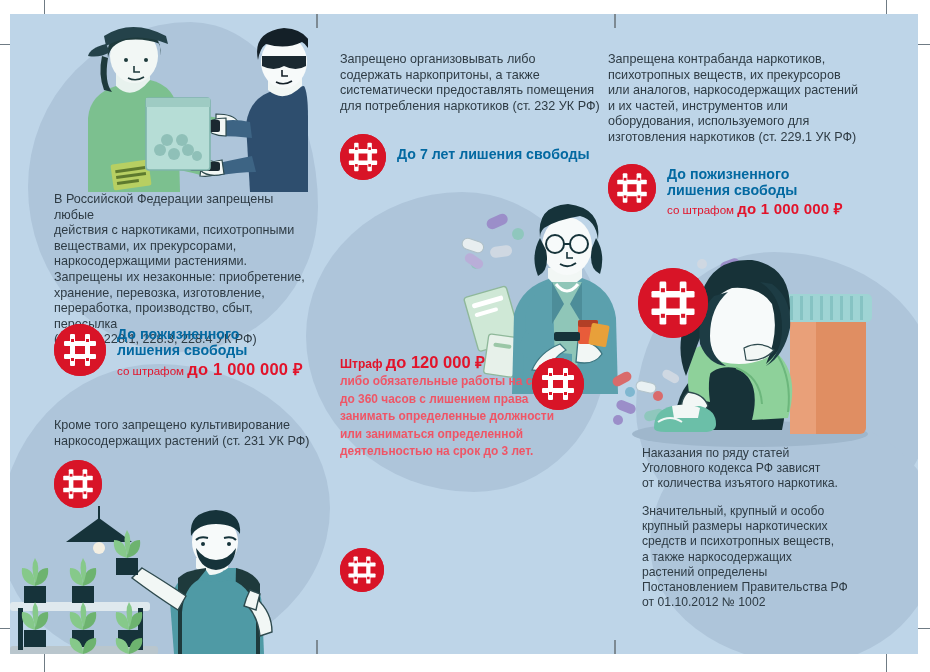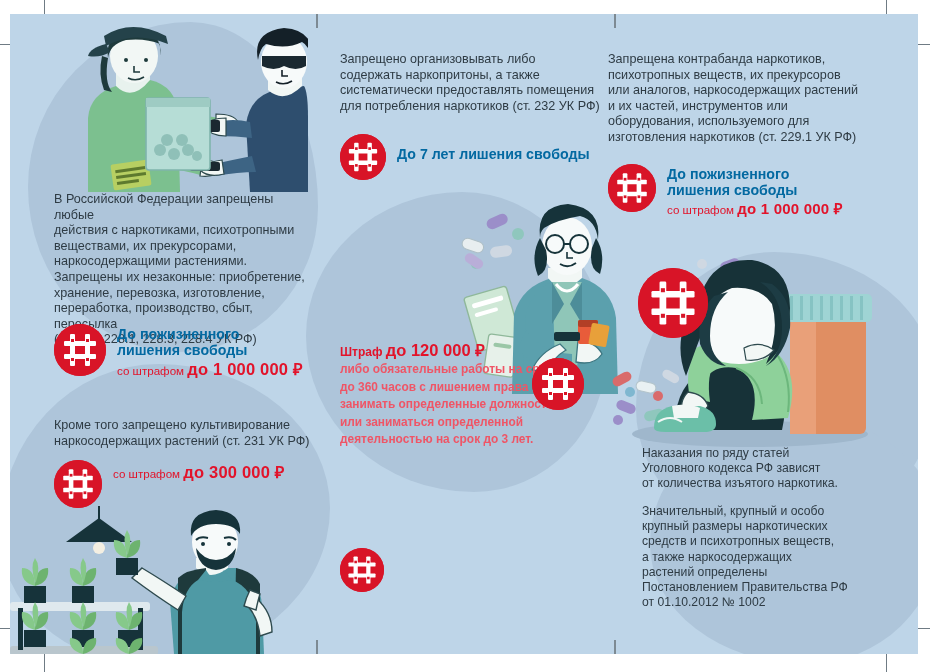--- a/index.html
+++ b/index.html
@@ -176,21 +176,20 @@
             </g>
             <g fill="#d81427">
               <rect x="17" y="15" width="3" height="3"></rect>
               <rect x="32" y="15" width="3" height="3"></rect>
               <rect x="17" y="34" width="3" height="3"></rect>
               <rect x="32" y="34" width="3" height="3"></rect>
             </g>
           </svg>
         </div>
         <div class="pen-text">
-          <div class="pen-sub"><span>со штрафом </span><span class="amt">до 300 000 ₽</span></div>
         </div>
       </div>
 
       <div class="illu" style="left:0px;top:492px;">
         <svg width="306" height="148" viewBox="0 0 306 148">
 
           <rect x="88" y="0" width="2" height="14" fill="#16333a"></rect>
           <path d="M56 36 L89 12 L122 36 Z" fill="#16333a"></path>
           <circle cx="89" cy="42" r="6" fill="#f4efe2"></circle>
 
@@ -348,21 +347,21 @@
 
           <path d="M122 146 Q140 148 146 160 Q138 172 120 168 Z" fill="#f2f7f5" stroke="#3d7680" stroke-width="1.3"></path>
           <rect x="122" y="126" width="20" height="24" rx="2" fill="#e85c3a"></rect>
           <rect x="122" y="126" width="20" height="7" rx="2" fill="#b23f26"></rect>
           <rect x="134" y="130" width="18" height="22" rx="2" fill="#e8a03a" transform="rotate(10 143 141)"></rect>
           <rect x="98" y="138" width="26" height="9" rx="2" fill="#16333a"></rect>
         </svg>
       </div>
 
 
-      <div class="fineblock" style="left:24px;top:328px;width:230px;">
+      <div class="fineblock" style="left:24px;top:340px;width:230px;">
         <div class="fine-1"><span>Штраф </span><span class="amt">до 120 000 ₽</span></div>
         <div class="fine-2">либо обязательные работы на срок
 до 360 часов с лишением права
 занимать определенные должности
 или заниматься определенной
 деятельностью на срок до 3 лет.</div>
       </div>
 
       <div class="bars" style="position:absolute;left:216px;top:344px;width:52px;height:52px;">
         <svg width="52" height="52" viewBox="0 0 52 52">

